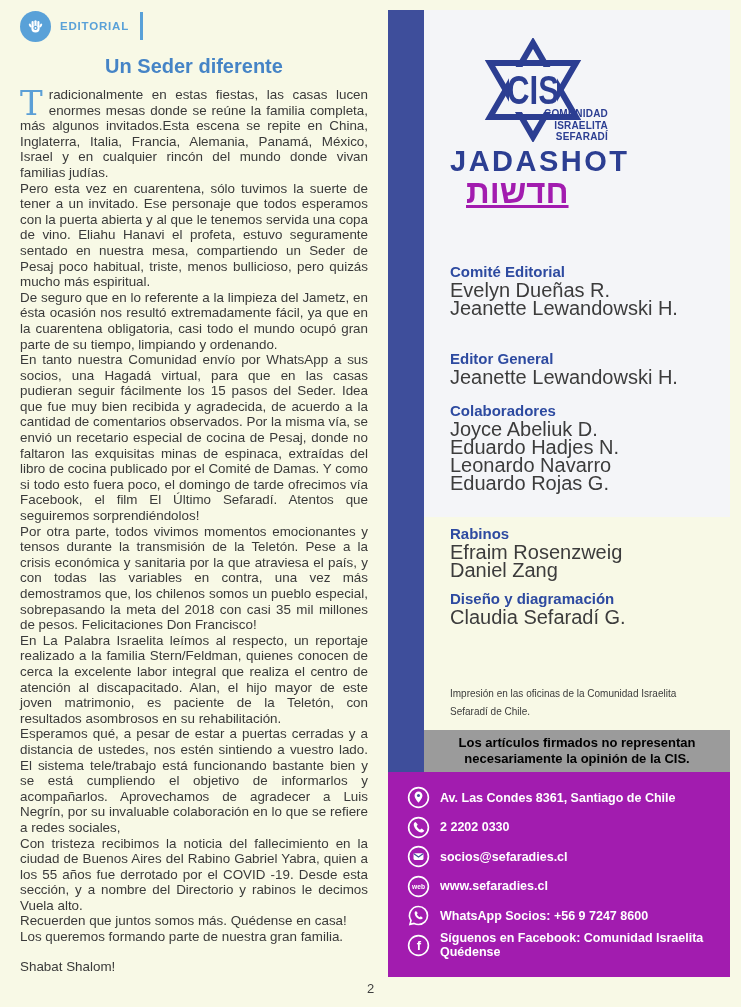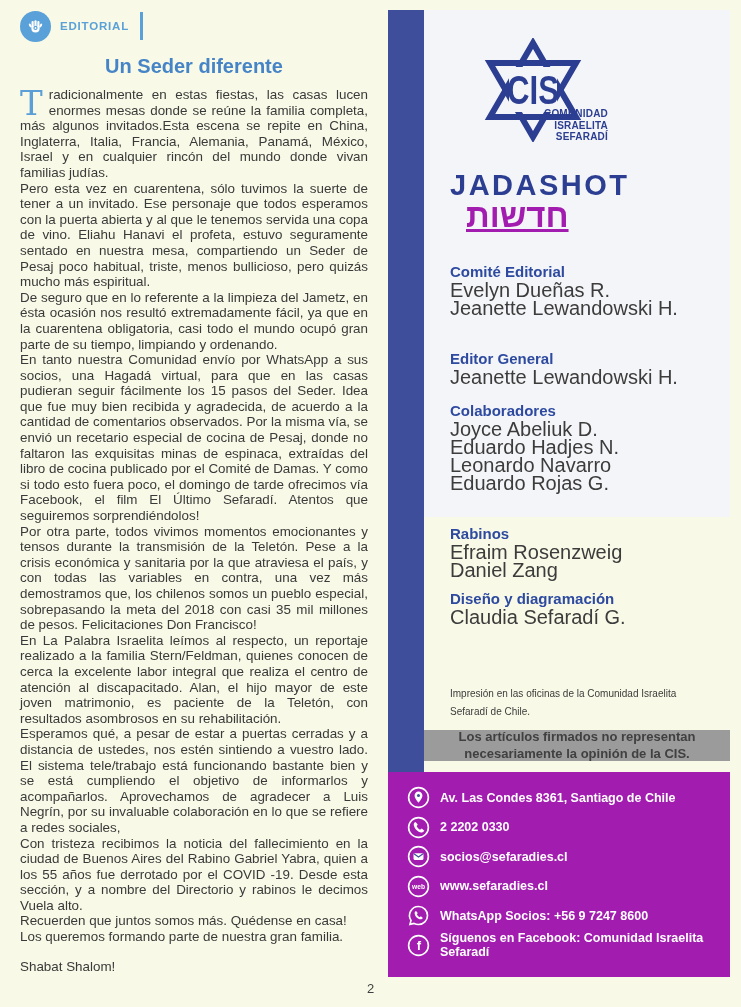--- a/index.html
+++ b/index.html
@@ -24,33 +24,33 @@
   
   .sidebar{position:absolute;left:388px;top:10px;width:342px;height:967px;}
   .stripe{position:absolute;left:0;top:0;width:36px;height:100%;background:#3e4e9b;}
   .side-content{position:absolute;left:36px;top:0;width:306px;height:507px;background:#f4f5f8;}
 
   .logo{position:absolute;left:34px;top:28px;width:150px;height:114px;}
   .logo svg{position:absolute;left:0;top:0;}
   .org-text{position:absolute;right:0;top:70px;text-align:right;color:#2c3e92;
             font-weight:bold;font-size:10px;line-height:11.5px;letter-spacing:.2px;}
 
-  .masthead{position:absolute;left:26px;top:160px;}
+  .masthead{position:absolute;left:26px;top:136px;}
   .jadashot{font-size:29px;font-weight:bold;color:#2c3e92;letter-spacing:2.5px;line-height:30px;}
   .hebrew{font-size:33px;font-weight:bold;color:#a21caf;line-height:32px;margin-left:16px;text-decoration:underline;}
 
   .sections{position:absolute;left:26px;top:253px;width:262px;}
   .section h3{color:#2d4aa0;font-size:15px;margin:0;line-height:18px;}
   .section .name{font-size:20px;line-height:18px;color:#3c3c3c;}
   .mb-a{margin-bottom:33px;} .mb-b{margin-bottom:16px;} .mb-c{margin-bottom:33px;} .mb-d{margin-bottom:11px;}
 
   .printing{position:absolute;left:26px;top:675px;width:262px;font-size:10px;line-height:18px;color:#3c3c3c;}
 
-  .gray-band{position:absolute;left:36px;top:720px;width:306px;height:31px;background:#9b9b9b;
-             color:#404040;font-weight:bold;font-size:13px;line-height:16.5px;text-align:center;
+  .gray-band{position:absolute;left:36px;top:720px;width:306px;height:42px;background:#9b9b9b;
+             color:#000000;font-weight:bold;font-size:13px;line-height:16.5px;text-align:center;
              display:flex;align-items:center;justify-content:center;padding:0 14px;box-sizing:border-box;}
 
   .blue-band{position:absolute;left:0;top:762px;width:342px;height:205px;background:#a21caf;
              padding-top:11px;box-sizing:border-box;}
   .contact-row{display:flex;align-items:center;color:#fff;font-weight:bold;font-size:12.5px;
                padding:0 8px 0 19px;height:29.5px;}
   .cicon{width:23px;height:23px;margin-right:10px;flex:none;}
 
   .page-number{position:absolute;left:0;width:741px;top:981px;text-align:center;font-size:13px;color:#3f3f3f;}
 </style>
@@ -199,20 +199,20 @@
           <path d="M9.4 7.4l1.8 2.1-.9 1.5c.6 1.3 1.5 2.2 2.7 2.8l1.5-1 2.1 1.8c-.9 1.5-2.9 1.8-4.6.8-1.9-1.1-3.3-2.7-3.9-4.8-.4-1.6.2-2.9 1.3-3.2z" fill="#fff"></path>
         </svg>
         <span>WhatsApp Socios: +56 9 7247 8600</span>
       </div>
 
       <div class="contact-row">
         <svg class="cicon" viewBox="0 0 24 24" aria-hidden="true">
           <circle cx="12" cy="12" r="10.3" fill="none" stroke="#fff" stroke-width="1.7"></circle>
           <text x="12.5" y="17" text-anchor="middle" font-size="13.5" font-weight="bold" fill="#fff" font-family="Liberation Sans, sans-serif">f</text>
         </svg>
-        <span>Síguenos en Facebook: Comunidad Israelita Sefaradí</span>
+        <span>Síguenos en Facebook: Comunidad Israelita Quédense</span>
       </div>
 
     </div>
   </div>
 
   <div class="page-number">2</div>
 </div>
 
 </body></html>

